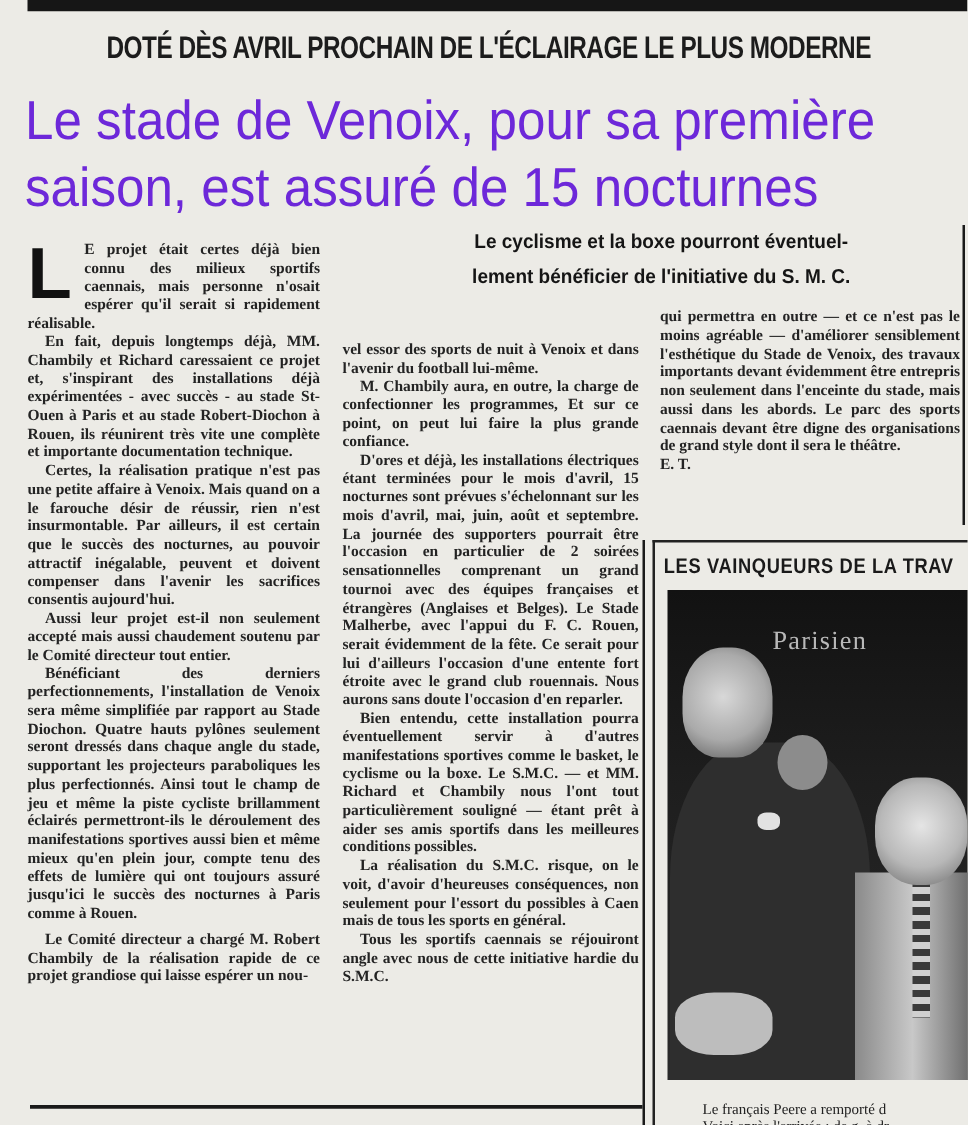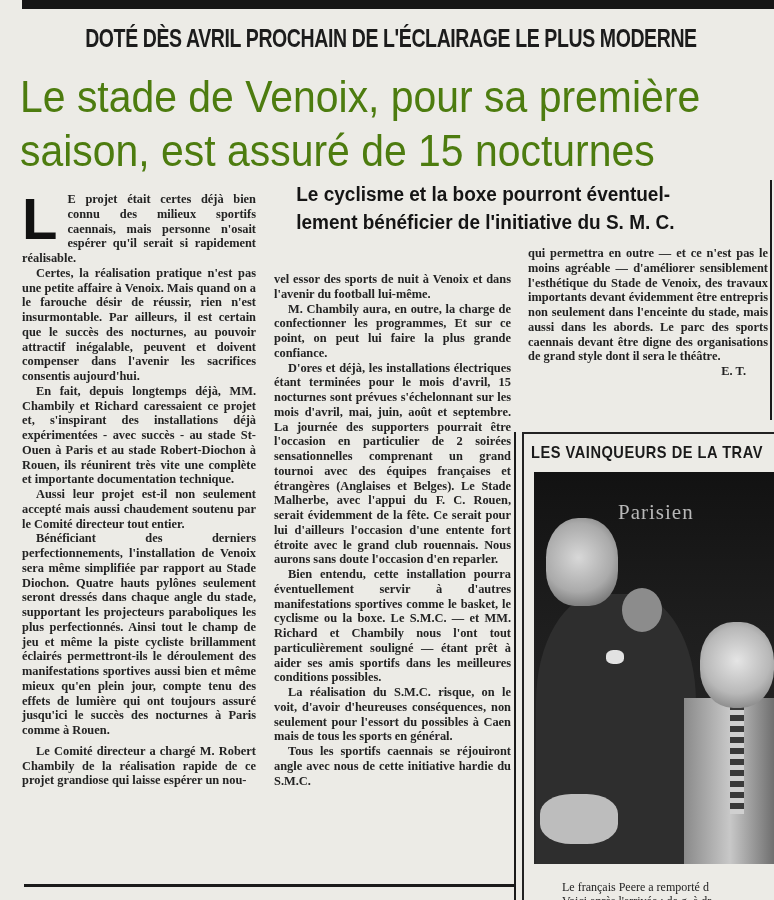--- a/index.html
+++ b/index.html
@@ -1,32 +1,32 @@
 <!DOCTYPE html>
 <html><head>
 <meta charset="utf-8">
 <style>
   html,body{margin:0;padding:0;}
   body{width:774px;height:900px;overflow:hidden;background:#ecebe6;position:relative;font-family:"DejaVu Serif","Liberation Serif",serif;color:#1a1a1a;}
   .topbar{position:absolute;left:22px;top:0;width:752px;height:9px;background:#161616;}
   .kicker{position:absolute;left:0;top:24px;width:774px;text-align:center;font-family:"Liberation Sans",sans-serif;font-weight:700;font-size:25px;letter-spacing:-0.5px;transform:scaleX(0.78);transform-origin:center;white-space:nowrap;color:#1c1c1c;}
-  .headline{position:absolute;left:20px;top:70px;width:750px;font-family:"Liberation Sans",sans-serif;font-size:44px;line-height:54px;color:#4d7c0f;white-space:nowrap;}
+  .headline{position:absolute;left:20px;top:70px;width:750px;font-family:"Liberation Sans",sans-serif;font-size:44px;line-height:54px;color:#6d28d9;white-space:nowrap;}
   .headline div{transform:scaleX(0.93);transform-origin:left;}
   .col{position:absolute;font-size:12.4px;line-height:14.75px;text-align:justify;font-family:"Liberation Serif","DejaVu Serif",serif;font-weight:700;color:#232323;}
   .col p{margin:0;text-indent:14px;}
   .col p.noind{text-indent:0;}
   .col1{left:22px;top:192px;width:234px;}
   .col2{left:274px;top:246px;width:237px;margin-top:26px;}
   .col3{left:528px;top:246px;width:240px;}
   .dropcap{float:left;font-family:"Liberation Sans",sans-serif;font-weight:900;font-size:58px;line-height:46px;margin:4px 10px 0 0;color:#111;}
-  .subhead{position:absolute;left:284px;top:180px;width:490px;font-family:"Liberation Sans",sans-serif;font-weight:700;font-size:20px;line-height:28px;color:#151515;}
+  .subhead{position:absolute;left:284px;top:180px;width:490px;font-family:"Liberation Sans",sans-serif;font-weight:700;font-size:16px;line-height:28px;text-align:center;color:#151515;}
   .subhead div{transform:scaleX(0.95);transform-origin:center;white-space:nowrap;}
   .vrule{position:absolute;background:#1a1a1a;}
   .hrule{position:absolute;background:#1a1a1a;}
-  .sig{text-align:right;padding-right:22px;}
+  .sig{text-align:left;padding-right:22px;}
   .photobox{position:absolute;left:522px;top:432px;width:252px;height:468px;border-left:2px solid #222;border-top:2px solid #222;}
   .photo-title{position:absolute;left:7px;top:9px;font-family:"Liberation Sans",sans-serif;font-weight:700;font-size:17px;letter-spacing:0.6px;white-space:nowrap;transform:scaleX(0.86);transform-origin:left;color:#1a1a1a;}
   .photo{position:absolute;left:10px;top:38px;width:242px;height:392px;background:linear-gradient(180deg,#121212 0%,#1e1e1e 40%,#2a2a2a 100%);overflow:hidden;}
   .photo .sign{position:absolute;left:84px;top:28px;font-family:"Liberation Serif",serif;font-weight:400;font-size:21px;color:#b8b8b8;letter-spacing:1px;}
   .photo .man1face{position:absolute;left:12px;top:46px;width:72px;height:88px;border-radius:45% 45% 40% 40%;background:radial-gradient(circle at 45% 45%,#d8d8d8 0%,#aaa 55%,#555 100%);}
   .photo .man1body{position:absolute;left:2px;top:122px;width:160px;height:270px;border-radius:40% 40% 0 0;background:#2e2e2e;}
   .photo .man1hand{position:absolute;left:6px;top:322px;width:78px;height:50px;border-radius:40%;background:#bdbdbd;}
   .photo .badge{position:absolute;left:72px;top:178px;width:18px;height:14px;border-radius:40%;background:#e2e2e2;}
   .photo .man2face{position:absolute;left:166px;top:150px;width:74px;height:86px;border-radius:45%;background:radial-gradient(circle at 50% 45%,#e5e5e5 0%,#b8b8b8 55%,#6a6a6a 100%);}
   .photo .man2body{position:absolute;left:150px;top:226px;width:92px;height:166px;background:linear-gradient(90deg,#8a8a8a,#c8c8c8 50%,#6b6b6b);}
@@ -47,22 +47,22 @@
   <div>saison, est assuré  de 15 nocturnes</div>
 </div>
 
 <div class="subhead">
   <div>Le cyclisme et la boxe pourront éventuel-</div>
   <div>lement bénéficier de l'initiative du S. M. C.</div>
 </div>
 
 <div class="col col1">
   <p class="noind"><span class="dropcap">L</span><span>E projet était certes déjà bien connu des milieux sportifs caennais, mais personne n'osait espérer qu'il serait si rapidement réalisable.</span></p>
+  <p>En fait, depuis longtemps déjà, MM. Chambily et Richard caressaient ce projet et, s'inspirant des installations déjà expérimentées - avec succès - au stade St-Ouen à Paris et au stade Robert-Diochon à Rouen, ils réunirent très vite une complète et importante documentation technique.</p>
   <p>Certes, la réalisation pratique n'est pas une petite affaire à Venoix. Mais quand on a le farouche désir de réussir, rien n'est insurmontable. Par ailleurs, il est certain que le succès des nocturnes, au pouvoir attractif inégalable, peuvent et doivent compenser dans l'avenir les sacrifices consentis aujourd'hui.</p>
-  <p>En fait, depuis longtemps déjà, MM. Chambily et Richard caressaient ce projet et, s'inspirant des installations déjà expérimentées - avec succès - au stade St-Ouen à Paris et au stade Robert-Diochon à Rouen, ils réunirent très vite une complète et importante documentation technique.</p>
   <p>Aussi leur projet est-il non seulement accepté mais aussi chaudement soutenu par le Comité directeur tout entier.</p>
   <p>Bénéficiant des derniers perfectionnements, l'installation de Venoix sera même simplifiée par rapport au Stade Diochon. Quatre hauts pylônes seulement seront dressés dans chaque angle du stade, supportant les projecteurs paraboliques les plus perfectionnés. Ainsi tout le champ de jeu et même la piste cycliste brillamment éclairés permettront-ils le déroulement des manifestations sportives aussi bien et même mieux qu'en plein jour, compte tenu des effets de lumière qui ont toujours assuré jusqu'ici le succès des nocturnes à Paris comme à Rouen.</p>
   <p style="margin-top:6px">Le Comité directeur a chargé M. Robert Chambily de la réalisation rapide de ce projet grandiose qui laisse espérer un nou-</p>
 </div>
 
 <div class="col col2">
   <p class="noind">vel essor des sports de nuit à Venoix et dans l'avenir du football lui-même.</p>
   <p>M. Chambily aura, en outre, la charge de confectionner les programmes, Et sur ce point, on peut lui faire la plus grande confiance.</p>
   <p>D'ores et déjà, les installations électriques étant terminées pour le mois d'avril, 15 nocturnes sont prévues s'échelonnant sur les mois d'avril, mai, juin, août et septembre. La journée des supporters pourrait être l'occasion en particulier de 2 soirées sensationnelles comprenant un grand tournoi avec des équipes françaises et étrangères (Anglaises et Belges). Le Stade Malherbe, avec l'appui du F. C. Rouen, serait évidemment de la fête. Ce serait pour lui d'ailleurs l'occasion d'une entente fort étroite avec le grand club rouennais. Nous aurons sans doute l'occasion d'en reparler.</p>
   <p>Bien entendu, cette installation pourra éventuellement servir à d'autres manifestations sportives comme le basket, le cyclisme ou la boxe. Le S.M.C. — et MM. Richard et Chambily nous l'ont tout particulièrement souligné — étant prêt à aider ses amis sportifs dans les meilleures conditions possibles.</p>

